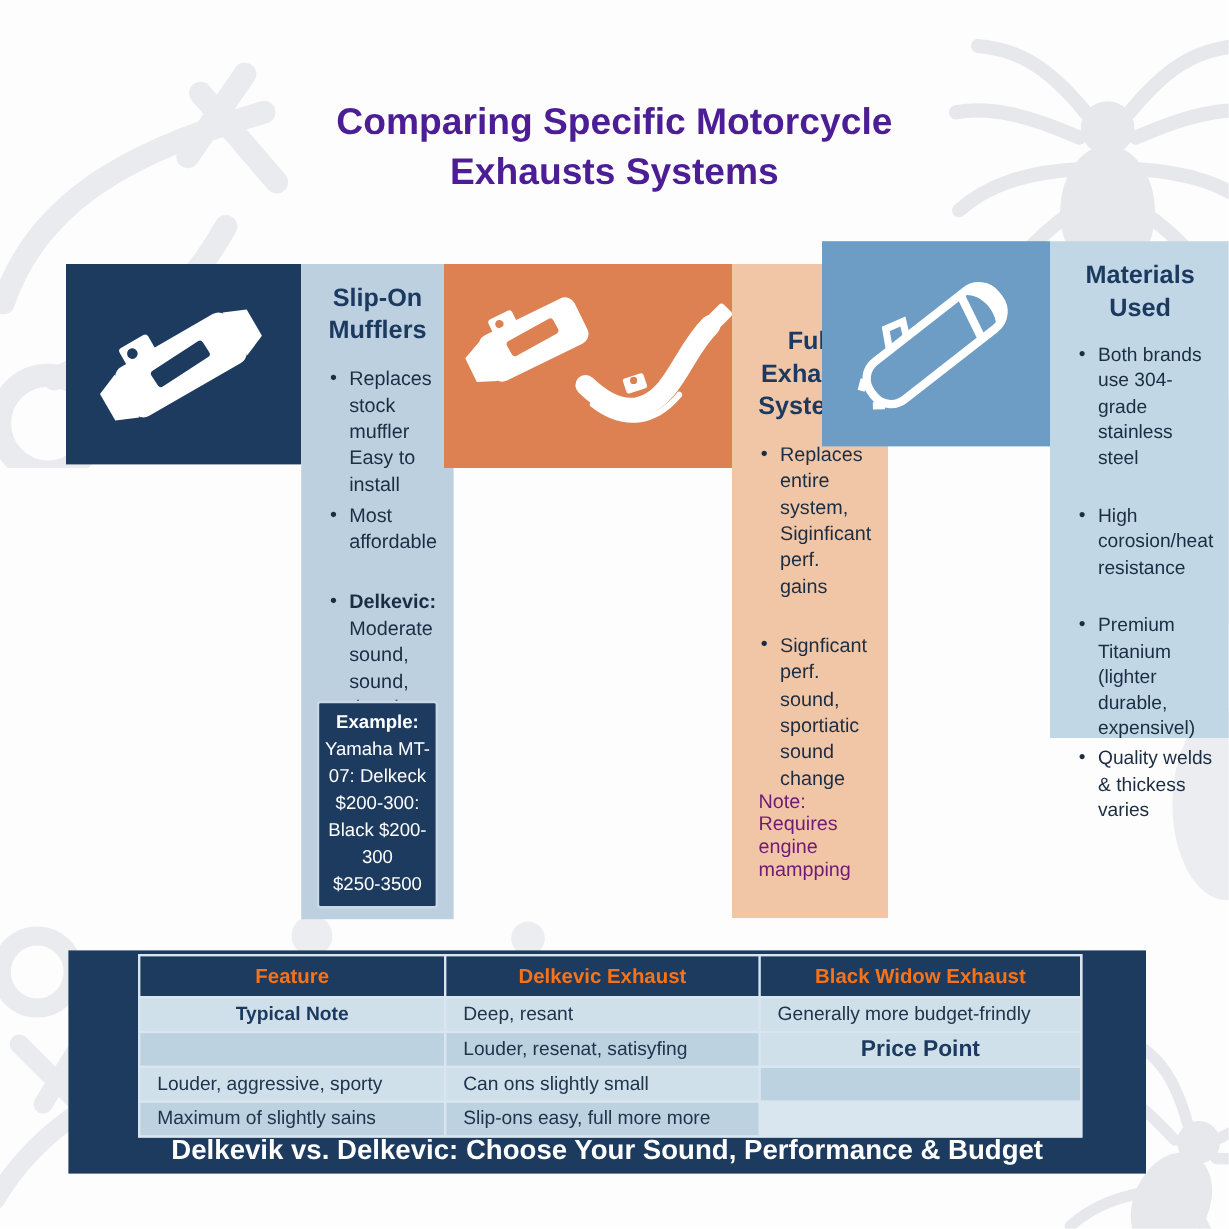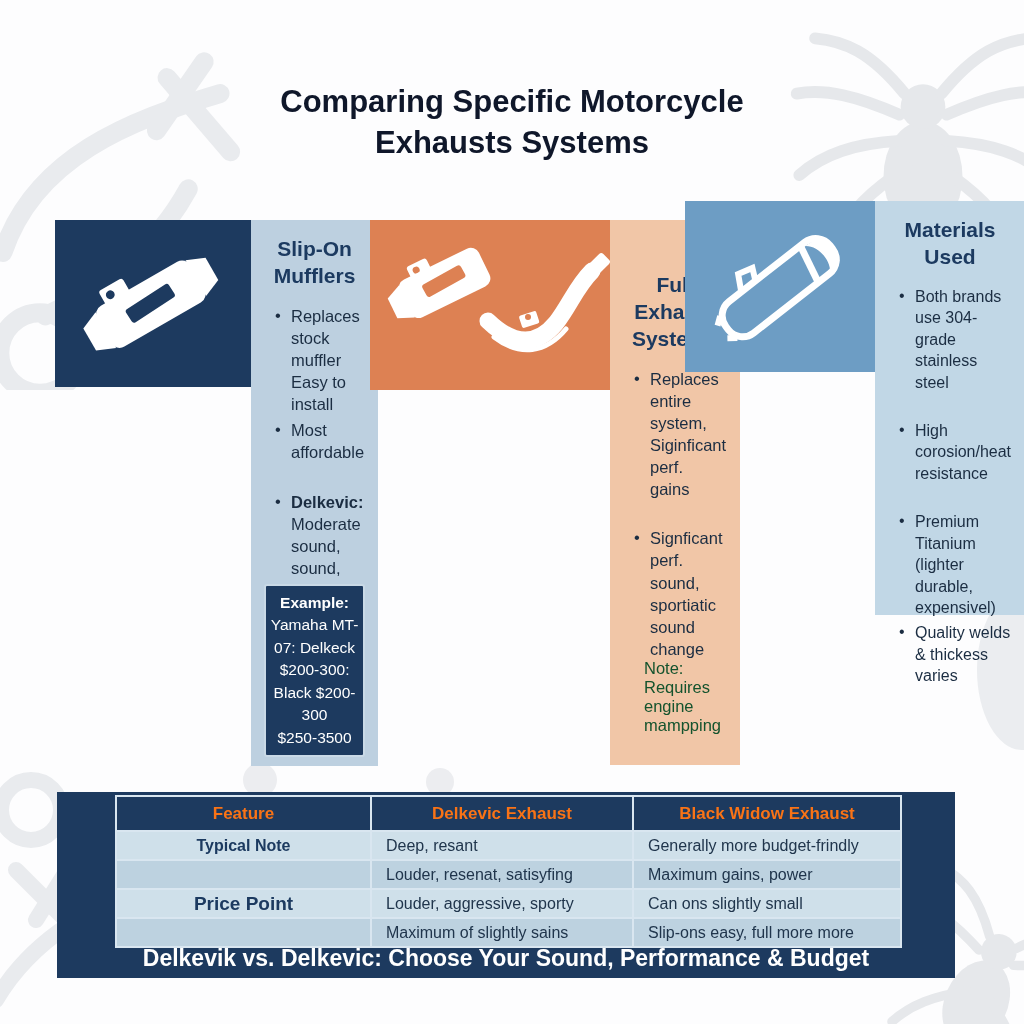--- a/index.html
+++ b/index.html
@@ -6,21 +6,21 @@
   .canvas{
     position:relative;width:1024px;height:1024px;overflow:hidden;
     background:#fdfdfe;font-family:"Liberation Sans",sans-serif;
   }
   .wm{position:absolute;z-index:0;}
   .layer{position:relative;z-index:1;}
 
   
   .title{
     position:absolute;left:0;right:0;top:82px;text-align:center;
-    font-size:31px;font-weight:bold;color:#0f172a;line-height:1.32;margin:0;
+    font-size:31px;font-weight:bold;color:#4c1d95;line-height:1.32;margin:0;
   }
 
   
   .col{position:absolute;display:flex;flex-direction:row;}
   .col-header{display:flex;align-items:center;justify-content:center;}
   .col-body{flex:1;position:relative;}
   .hdr-navy{background:#1d3a5f;}
   .hdr-orange{background:#dd8153;}
   .hdr-blue{background:#6d9dc4;}
   .body-blue1{background:#bdd0e0;}
@@ -41,22 +41,22 @@
   .bullets .sp-sm{margin-bottom:4px;}
   .col3 .bullets li{font-size:16px;}
   .ml{white-space:pre-line;}
   .example-box{
     position:absolute;left:13px;right:13px;bottom:9px;
     background:#1d3a5f;border:2px solid #c9d9e6;border-radius:3px;
     color:#ffffff;text-align:center;font-size:15.5px;line-height:1.45;
     padding:6px 4px;
   }
   .note{
-    position:absolute;left:34px;bottom:30px;margin:0;
-    font-size:16.5px;color:#14532d;
+    position:absolute;left:22px;bottom:30px;margin:0;
+    font-size:16.5px;color:#701a75;
   }
 
   
   .band{position:absolute;left:57px;top:792px;width:898px;height:186px;background:#1d3a5f;}
   .cmp-table{
     position:absolute;left:58px;top:3px;display:grid;
     grid-template-columns:253px 260px 266px;
     grid-template-rows:33px 27px 27px 27px 27px;
     gap:2px;background:#d9e6f0;border:2px solid #d9e6f0;
   }
@@ -241,21 +241,20 @@
         <div class="th">Feature</div>
         <div class="th">Delkevic Exhaust</div>
         <div class="th">Black Widow Exhaust</div>
 
         <div class="td feature row-light">Typical Note</div>
         <div class="td row-light">Deep, resant</div>
         <div class="td row-light">Generally more budget-frindly</div>
 
         <div class="td feature row-dark"></div>
         <div class="td row-dark">Louder, resenat, satisyfing</div>
-        <div class="td row-dark">Maximum gains, power</div>
 
         <div class="td feature price row-light">Price Point</div>
         <div class="td row-light">Louder, aggressive, sporty</div>
         <div class="td row-light">Can ons slightly small</div>
 
         <div class="td feature row-dark"></div>
         <div class="td row-dark">Maximum of slightly sains</div>
         <div class="td row-dark">Slip-ons easy, full more more</div>
       </div>
       <div class="band-footer"><span>Delkevik vs. Delkevic:</span><span> Choose Your Sound, Performance &amp; Budget</span></div>

